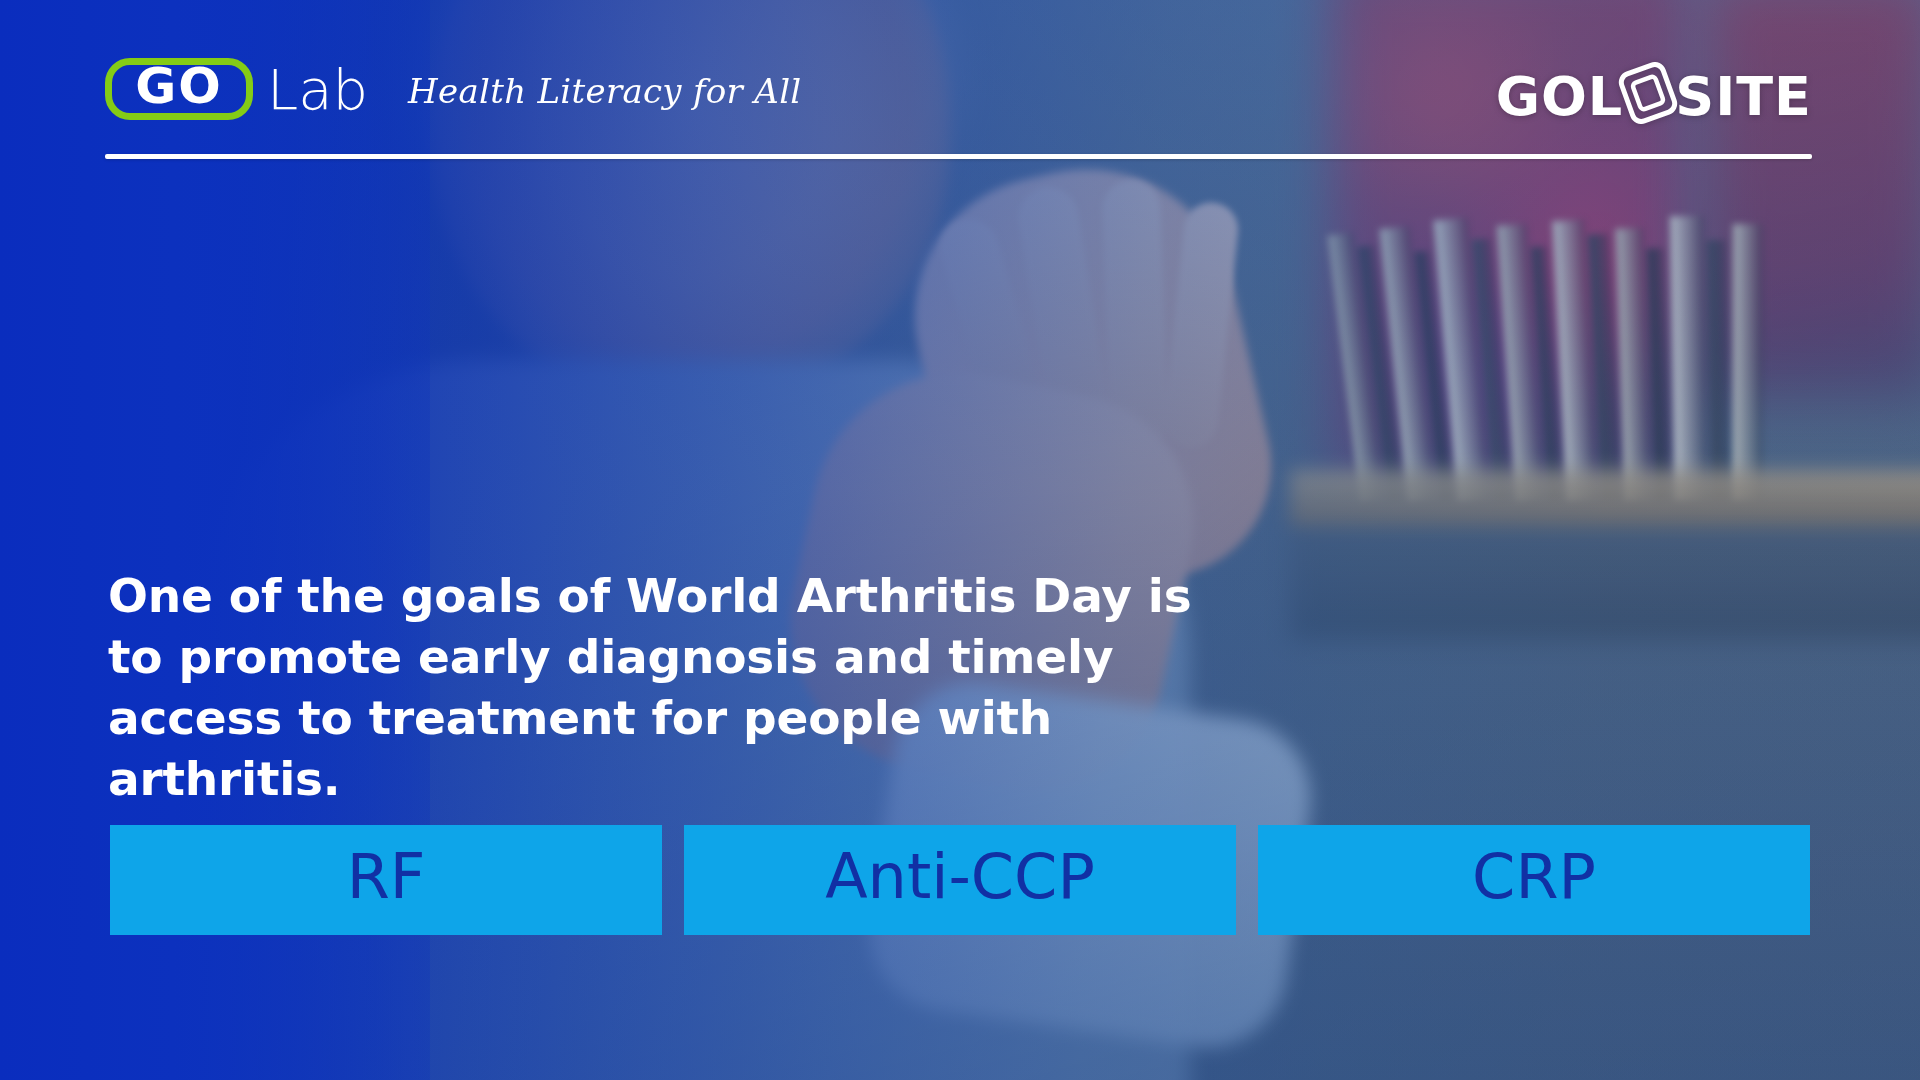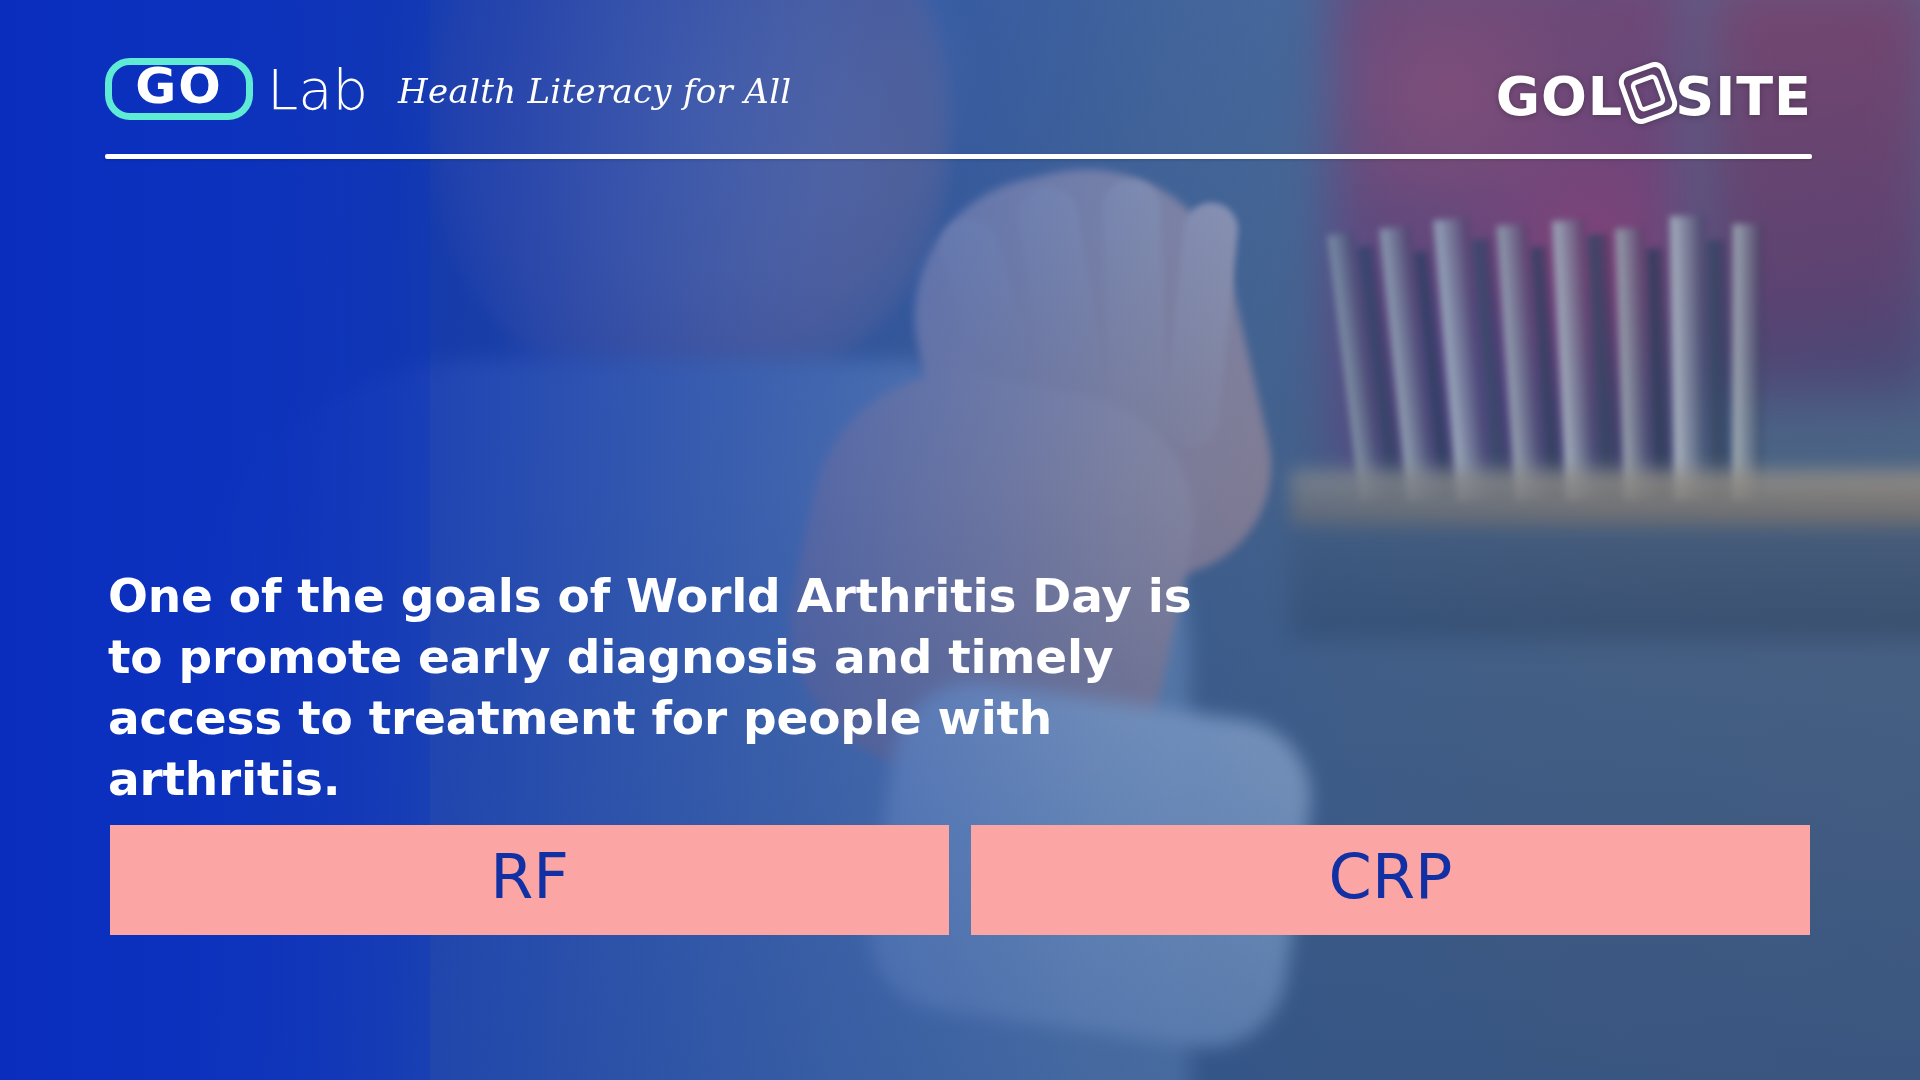--- a/index.html
+++ b/index.html
@@ -141,41 +141,41 @@
   .content { position:absolute; inset:0; }
 
   
   .header { position:absolute; left:105px; top:52px; right:108px; height:108px; }
 
   .golab { position:absolute; left:0; top:6px; display:flex; align-items:flex-end; gap:14px; }
   .golab-go {
     font-family:"DejaVu Sans", sans-serif;
     font-weight:700; font-size:60px; letter-spacing:-1px;
     color:#fff; line-height:.95;
-    border:7px solid #5eead4; border-radius:25px;
+    border:7px solid #84cc16; border-radius:25px;
     padding:0 0 0 0;
     display:flex; align-items:center; justify-content:center;
     width:148px; height:62px;
     box-sizing:border-box;
     position:relative;
   }
   .golab-go span {
     font-size:50px; font-weight:700; letter-spacing:2px;
     transform:translateY(-2px);
   }
   .golab-lab {
     font-family:"DejaVu Sans", sans-serif;
     font-weight:300; font-size:56px; color:#fff; line-height:1;
     letter-spacing:0px; transform:translateY(-2px);
   }
   .golab-tag {
     font-family:"DejaVu Serif", serif;
     font-style:italic; font-weight:400;
     font-size:34px; color:#fff; letter-spacing:.3px;
-    transform:translateY(-9px); margin-left:16px;
+    transform:translateY(-9px); margin-left:26px;
     white-space:nowrap;
   }
 
   .hrule {
     position:absolute; left:0; right:0; top:102px;
     height:5px; background:#ffffff; border-radius:2px;
     box-shadow:0 1px 3px rgba(0,0,0,.18);
   }
 
   
@@ -226,21 +226,21 @@
   }
 
   
   .tests {
     position:absolute; left:110px; top:825px;
     width:1700px; height:110px;
     display:flex; gap:22px;
   }
   .test-btn {
     flex:1 1 0;
-    background:#fca5a5;
+    background:#0ea5e9;
     display:flex; align-items:center; justify-content:center;
   }
   .test-btn span {
     font-family:"DejaVu Sans", sans-serif;
     font-weight:400; font-size:62px;
     color:#1130a4; letter-spacing:0px; line-height:1;
     transform:translateY(-3px);
   }
 </style>
 </head>
@@ -320,18 +320,21 @@
 
 
 
     <p class="para">One of the goals of World Arthritis Day is to promote early diagnosis and timely access to treatment for people with arthritis.</p>
 
     <div class="tests">
       <div class="test-btn">
         <span>RF</span>
       </div>
       <div class="test-btn">
+        <span>Anti-CCP</span>
+      </div>
+      <div class="test-btn">
         <span>CRP</span>
       </div>
     </div>
 
   </div>
 </div>
 
 </body></html>

